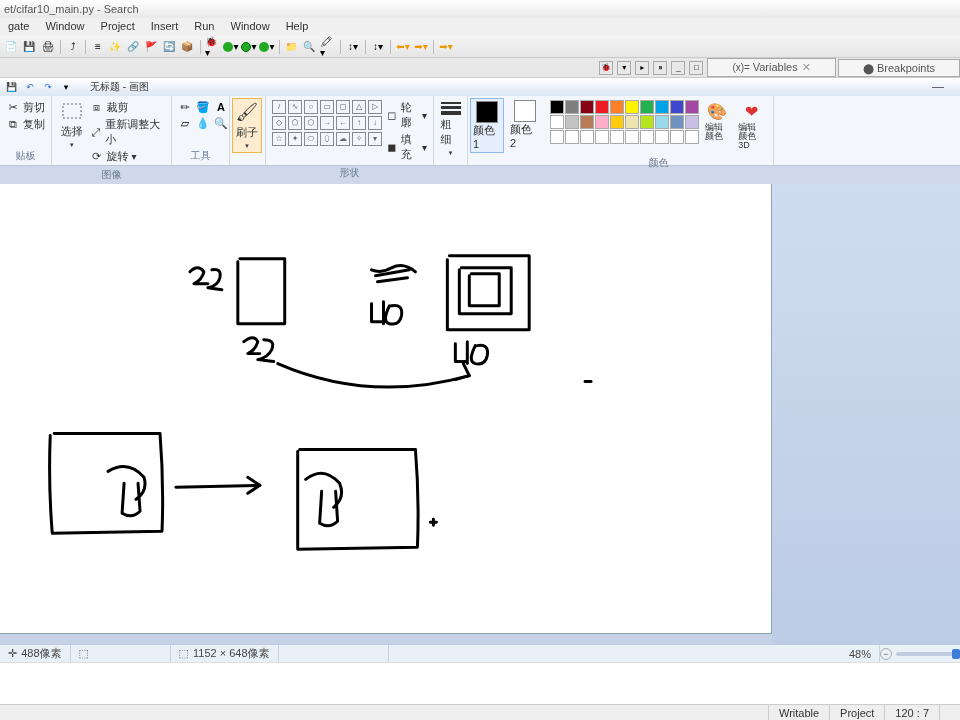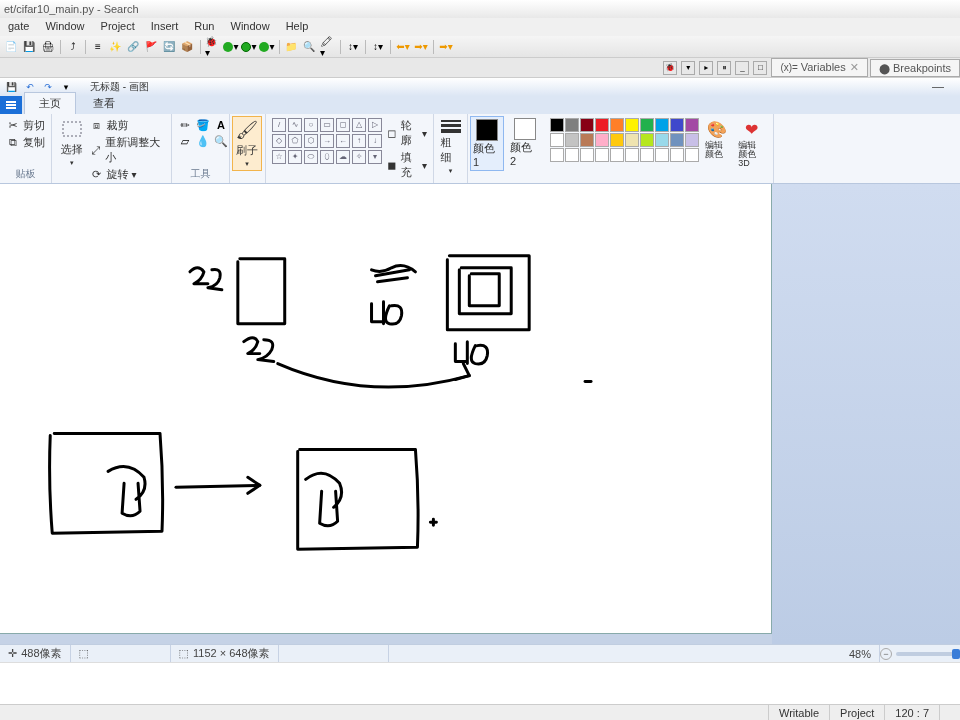--- a/index.html
+++ b/index.html
@@ -15,21 +15,21 @@
 
 .eclipse-toolbar { height: 22px; background: linear-gradient(#f5f5f5,#e5e5e5); border-bottom: 1px solid #ccc; display: flex; align-items: center; gap: 2px; padding-left: 4px; }
 .eclipse-toolbar .tb-btn { width: 16px; height: 16px; display: inline-flex; align-items: center; justify-content: center; font-size: 10px; }
 .eclipse-toolbar .sep { width:1px; height:14px; background:#bbb; margin:0 2px; }
 .tb-dot { width:10px; height:10px; border-radius:50%; }
 
 
 .eclipse-vars { height: 20px; background: #e8e8e8; border-bottom: 1px solid #ccc; display: flex; align-items: center; }
 .eclipse-vars .spacer { flex:1; }
 .eclipse-vars .ctrl { width:14px; height:14px; margin:0 2px; border:1px solid #aaa; font-size:8px; text-align:center; line-height:12px; }
-.eclipse-vars .tab { padding:2px 8px; border:1px solid #aaa; background:#f5f5f5; margin-left:2px; font-size:10px; color:#555; }
+.eclipse-vars .tab { padding:2px 24px; border:1px solid #aaa; background:#f5f5f5; margin-left:2px; font-size:10px; color:#555; }
 .eclipse-vars .tab .x { margin-left:4px; color:#999; }
 
 
 .paint-window { position:relative; background:#cfd8e8; height:584px; }
 
 
 .paint-titlebar { height:18px; background:linear-gradient(#fff,#dce6f4); display:flex; align-items:center; padding-left:4px; }
 .qat { display:flex; gap:2px; align-items:center; }
 .qat .qbtn { width:16px; height:14px; border:1px solid transparent; display:flex; align-items:center; justify-content:center; font-size:9px; }
 .paint-title { margin-left:16px; font-size:10px; color:#333; }
@@ -150,31 +150,20 @@
     <div class="qat">
       <span class="qbtn">💾</span>
       <span class="qbtn" style="color:#2a6fd6">↶</span>
       <span class="qbtn" style="color:#2a6fd6">↷</span>
       <span class="qbtn">▾</span>
     </div>
     <span class="paint-title">无标题 - 画图</span>
     <span class="paint-min">—</span>
   </div>
 
-  <div class="paint-tabs">
-    <div class="paint-filemenu">
-      <svg width="12" height="12">
-          <rect x="1" y="2" width="10" height="2" fill="#fff"></rect>
-          <rect x="1" y="5" width="10" height="2" fill="#fff"></rect>
-          <rect x="1" y="8" width="10" height="2" fill="#fff"></rect>
-        </svg>
-    </div>
-    <div class="paint-tab">主页</div>
-    <div class="paint-tab inactive">查看</div>
-  </div>
 
   <div class="ribbon">
 
     <div class="ribbon-group" style="width:52px">
       <div class="ribbon-body">
         <div class="rb-col">
           <div class="rb-item">
               <span class="rb-ico">✂</span>
               <span>剪切</span>
             </div>
@@ -342,20 +331,21 @@
           </div>
         <div class="big-btn" style="width:34px">
           <span style="font-size:16px">🎨</span>
           <span style="font-size:9px;line-height:1">编辑颜色</span>
         </div>
         <div class="big-btn" style="width:36px">
           <span style="font-size:16px;color:#d33">❤</span>
           <span style="font-size:9px;line-height:1">编辑颜色 3D</span>
         </div>
       </div>
+      <div class="ribbon-label">颜色</div>
     </div>
   </div>
 
   <div class="canvas-area">
     <div class="side-panel"></div>
     <div class="canvas">
       <svg viewBox="0 0 772 450">
         <g stroke="#000" stroke-width="3" fill="none" stroke-linecap="round" stroke-linejoin="round">
 
           <path d="M238 78 L238 140 L285 140 L285 75 L240 75"></path>

